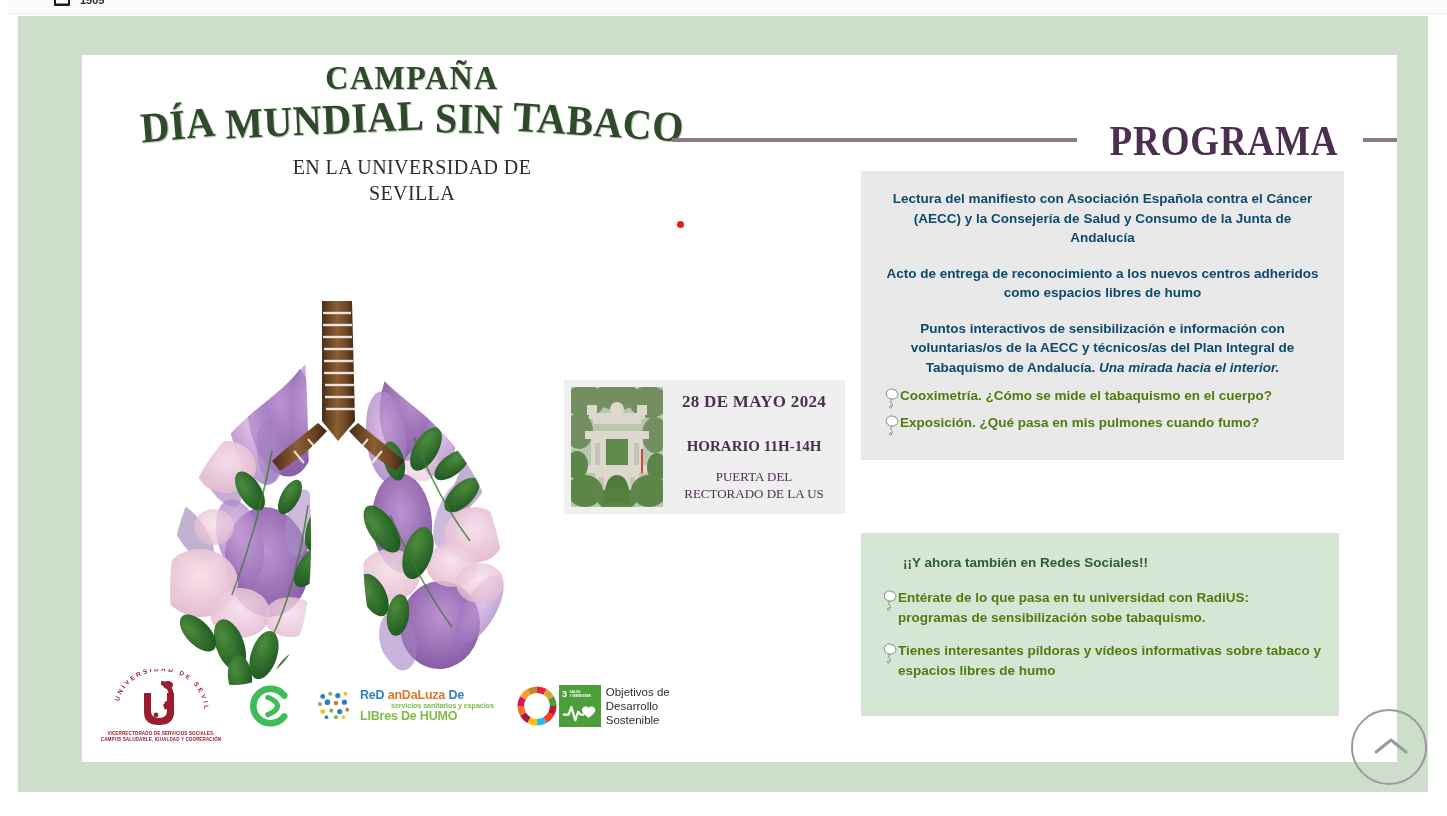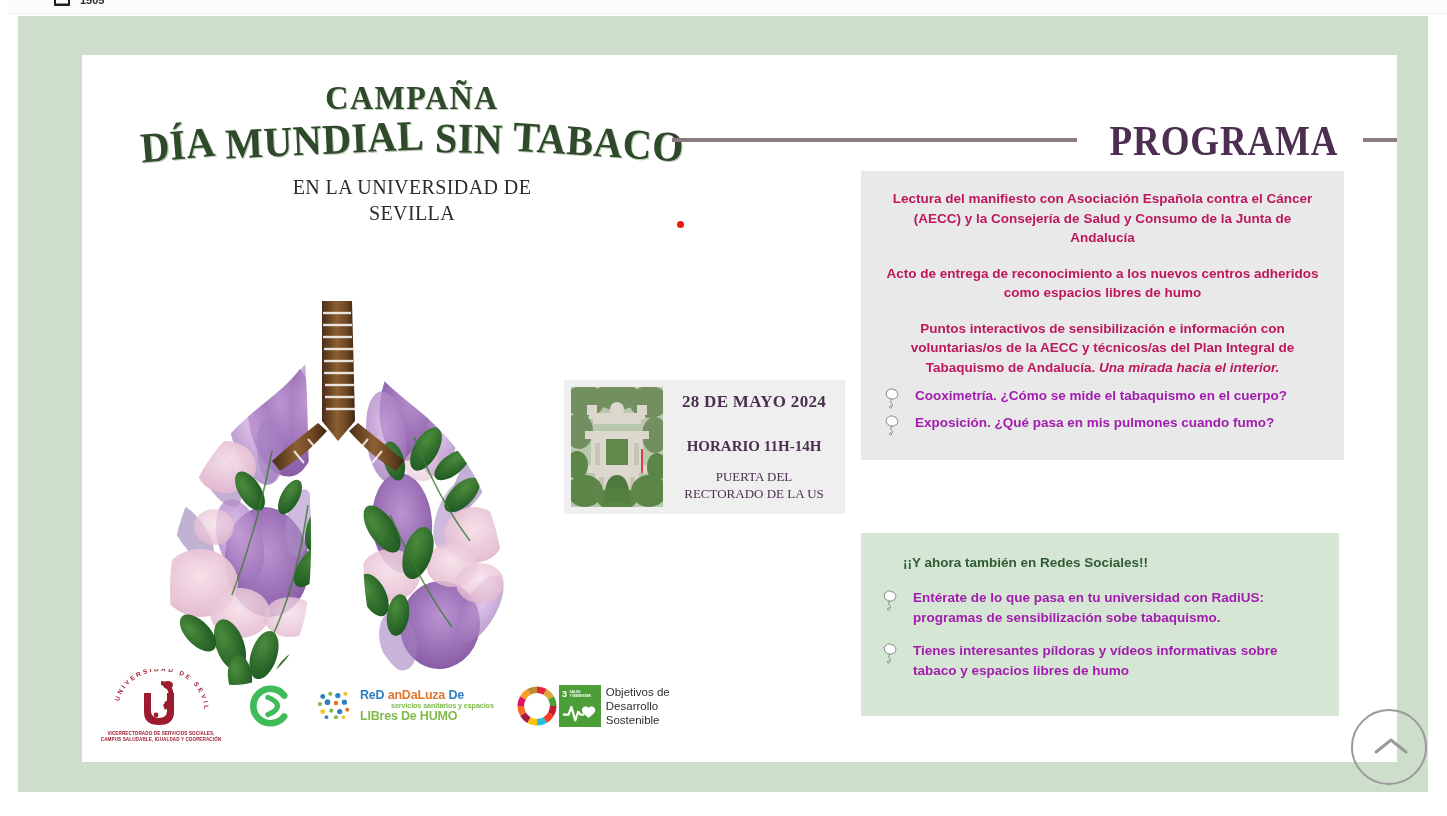--- a/index.html
+++ b/index.html
@@ -41,21 +41,21 @@
 
   
   .sheet{
     position:absolute; left:82px; top:55px;
     width:1315px; height:707px;
     background:#ffffff;
   }
 
   
   .headline{
-    position:absolute; left:20px; top:26px; width:620px;
+    position:absolute; left:20px; top:6px; width:620px;
     text-align:center;
   }
   .hl-campana{
     font-family:"Liberation Serif", serif;
     font-weight:700; font-size:32px; letter-spacing:1.5px;
     color:#2f4a2a; line-height:1;
     text-shadow:1px 1px 0 #b9c9b4;
     transform:scaleY(1.06);
   }
   .hl-dia{
@@ -107,29 +107,29 @@
   .progbox{
     position:absolute; left:779px; width:483px;
     background:#e9e9e9; padding:18px 22px 20px 22px;
   }
   .progbox.gray{ top:116px; }
   .progbox.green{
     top:478px; background:#d6e6d5; width:478px; padding:18px 18px 22px 20px;
   }
   .p-center{
     text-align:center;
-    color:#be185d; font-weight:700; font-size:13.5px;
+    color:#0c4a6e; font-weight:700; font-size:13.5px;
     line-height:1.45; margin-bottom:16px;
     font-family:"Liberation Sans", sans-serif;
   }
   .p-center.last{ margin-bottom:8px; }
   .p-center em{ font-style:italic; }
   .p-bullet{
-    display:flex; align-items:flex-start; gap:15px;
-    color:#a21caf; font-weight:700; font-size:13.5px;
+    display:flex; align-items:flex-start; gap:0;
+    color:#4d7c0f; font-weight:700; font-size:13.5px;
     line-height:1.45; margin-bottom:4px;
   }
   .green .p-bullet{ margin-bottom:14px; }
   .p-bullet .btxt{ flex:1 1 auto; }
   .p-head{
     color:#2f5c34; font-weight:700; font-size:13.5px;
     margin:4px 0 18px 22px;
   }
   .smoke{
     flex:0 0 auto; width:17px; height:22px; margin-top:1px;

